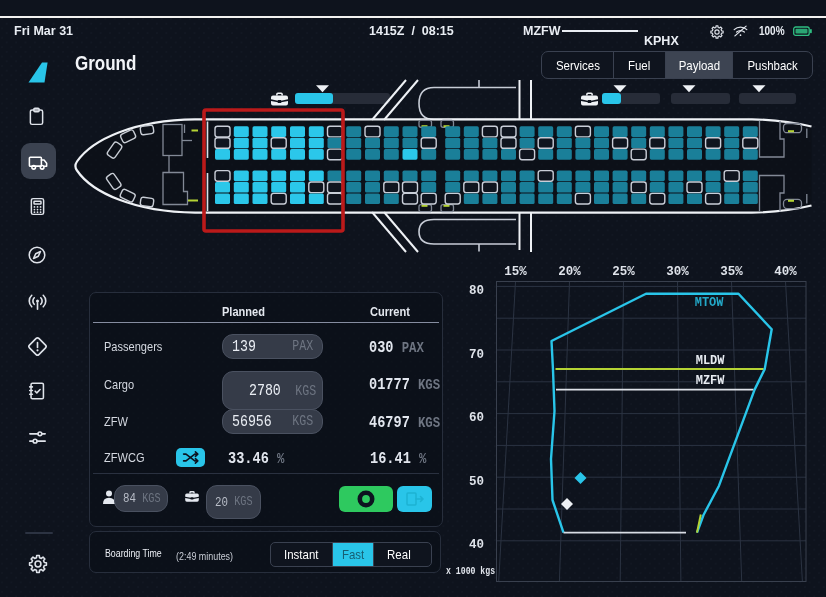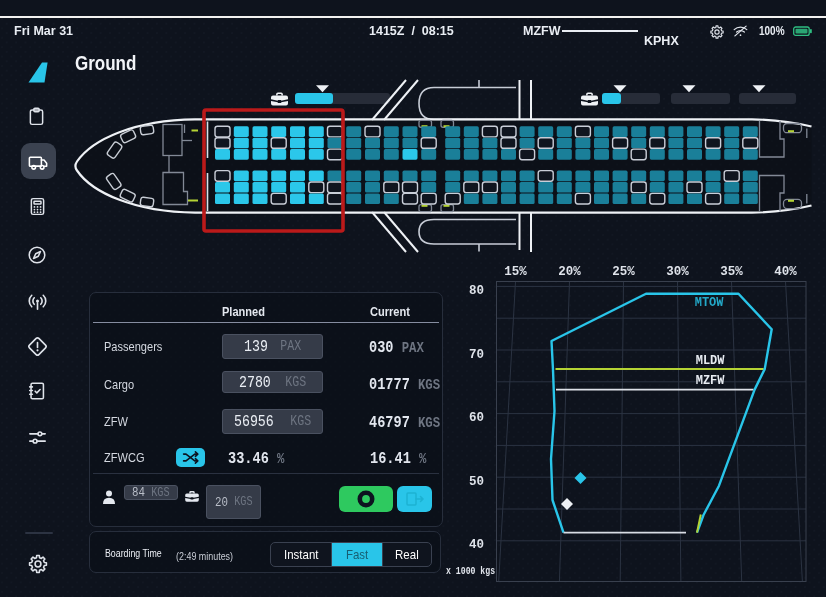--- a/index.html
+++ b/index.html
@@ -5,21 +5,21 @@
 html,body{width:826px;height:597px;overflow:hidden}
 body{font-family:"Liberation Sans",sans-serif;background:#0e131d;position:relative}
 .mon{font-family:"Liberation Mono",monospace}
 .abs{position:absolute}
 #titlebar{position:absolute;left:0;top:16px;width:826px;height:18px;background:#f2f1f0;color:#5a5a5a;font-size:9px}
 #app{position:absolute;left:0;top:18px;width:826px;height:579px;
  background-color:#0e131d;
  background-image:radial-gradient(#1a202d 0.6px, transparent 0.7px),radial-gradient(#181e2a 0.6px, transparent 0.7px);
  background-size:9.4px 9.4px,9.4px 9.4px;background-position:2px 1px,6.7px 5.7px}
 .panel{position:absolute;border:1px solid #272e3c;border-radius:7px;background:rgba(10,14,22,0.55)}
-.ibox{position:absolute;background:#353b48;border:1px solid #4a5160;border-radius:3px;display:flex;align-items:center;justify-content:center}
+.ibox{position:absolute;background:#353b48;border:1px solid #4a5160;border-radius:11px;display:flex;align-items:center;justify-content:space-between}
 .val{font-family:"Liberation Mono",monospace;color:#e9edf3;font-size:17px;transform:scaleX(0.78);transform-origin:0 50%;display:inline-block}
 .unit{font-family:"Liberation Mono",monospace;color:#6e7582;font-size:14.5px;transform:scaleX(0.8);transform-origin:100% 50%;display:inline-block}
 .cur{position:absolute;font-family:"Liberation Mono",monospace;font-weight:bold;font-size:16px;color:#e2e6ee;transform:scaleX(0.85);transform-origin:0 50%;white-space:nowrap}
 .cur .unit{font-weight:bold;font-size:14.5px;transform:none;display:inline}
 .rowlab{position:absolute;color:#d4d8e0;font-size:13px}
 .seg{position:absolute;display:flex;border:1px solid #3a4150;border-radius:5px;overflow:hidden}
 .seg div{display:flex;align-items:center;justify-content:center;color:#fff;font-size:13.5px;border-left:1px solid #3a4150}
 .seg div:first-child{border-left:none}
 .cond{display:inline-block;transform:scaleX(0.85);transform-origin:0 50%;white-space:nowrap}
 .condc{display:inline-block;transform:scaleX(0.85);transform-origin:50% 50%;white-space:nowrap}
@@ -101,20 +101,34 @@
       <circle cx="14.5" cy="8.2" r="2"></circle>
       <path d="M4,15.8 h3.5 M11.5,15.8 H20"></path>
       <circle cx="9.5" cy="15.8" r="2"></circle>
     </svg>
     <div class="abs" style="left:25px;top:513.5px;width:28px;height:2px;background:#2c3342;border-radius:2px"></div>
 <svg style="position:absolute;left:27px;top:535px" width="22" height="22" viewBox="0 0 24 24" fill="none" stroke="#dfe3ea" stroke-width="1.7" stroke-linecap="round" stroke-linejoin="round">
       <path d="M10.55,2.81 L13.45,2.81 L13.66,5.10 L15.71,5.95 L17.47,4.48 L19.52,6.53 L18.05,8.29 L18.90,10.34 L21.19,10.55 L21.19,13.45 L18.90,13.66 L18.05,15.71 L19.52,17.47 L17.47,19.52 L15.71,18.05 L13.66,18.90 L13.45,21.19 L10.55,21.19 L10.34,18.90 L8.29,18.05 L6.53,19.52 L4.48,17.47 L5.95,15.71 L5.10,13.66 L2.81,13.45 L2.81,10.55 L5.10,10.34 L5.95,8.29 L4.48,6.53 L6.53,4.48 L8.29,5.95 L10.34,5.10 Z"></path>
       <circle cx="12" cy="12" r="3.2"></circle>
     </svg>
     <div class="abs" style="left:75px;top:34px;color:#f2f4f8;font-size:20px;font-weight:bold"><span class="cond">Ground</span></div>
+<div class="seg" style="left:541px;top:33px;width:272px;height:28px;border-radius:7px;background:#0f141e">
+<div style="width:71px">
+        <span class="condc">Services</span>
+      </div>
+      <div style="width:52px">
+        <span class="condc">Fuel</span>
+      </div>
+      <div style="width:67px;background:#3d4452">
+        <span class="condc">Payload</span>
+      </div>
+      <div style="width:80px">
+        <span class="condc">Pushback</span>
+      </div>
+    </div>
 <svg class="abs" style="left:0;top:-18px" width="826" height="597" viewBox="0 0 826 597">
 <g transform="translate(269.5,90) scale(1.0)" fill="#eef1f5">
         <path d="M6.6,4.2 Q6.6,2.4 8.4,2.4 H11.6 Q13.4,2.4 13.4,4.2 V5.4 H11.9 V4.6 Q11.9,4 11.3,4 H8.7 Q8.1,4 8.1,4.6 V5.4 H6.6 Z"></path>
         <path d="M1.5,7.4 Q1.5,5.4 3.5,5.4 H16.5 Q18.5,5.4 18.5,7.4 V9.3 L11.7,10.7 V10 H8.3 V10.7 L1.5,9.3 Z"></path>
         <path d="M1.5,10.9 L8.3,12.3 V13 H11.7 V12.3 L18.5,10.9 V13.6 Q18.5,15.6 16.5,15.6 H3.5 Q1.5,15.6 1.5,13.6 Z"></path>
       </g>
 <rect x="295" y="93" width="95" height="11" rx="3" fill="#272c38"></rect>
 <rect x="295" y="93" width="38" height="11" rx="3" fill="#29c5e9"></rect>
 <path d="M316.0,85.2 L329.0,85.2 L322.5,92.2 Z" fill="#eef1f5"></path>
 <g transform="translate(579.5,90) scale(1.0)" fill="#eef1f5">
@@ -404,21 +418,21 @@
 <div class="abs" style="left:222px;top:286px;color:#e4e8ef;font-size:13px;font-weight:bold"><span class="cond">Planned</span></div>
 <div class="abs" style="left:370px;top:286px;color:#e4e8ef;font-size:13px;font-weight:bold"><span class="cond">Current</span></div>
 <div class="abs" style="left:93px;top:304px;width:346px;height:1px;background:#868da0"></div>
 <div class="rowlab" style="left:104px;top:321px"><span class="cond">Passengers</span></div>
 <div class="ibox" style="left:222px;top:315.5px;width:101px;height:25px;padding:0 9px">
       <span class="val">139</span>
       <span class="unit">PAX</span>
     </div>
 <div class="cur" style="left:369px;top:320.5px">030 <span class="unit">PAX</span></div>
 <div class="rowlab" style="left:104px;top:358.5px"><span class="cond">Cargo</span></div>
-<div class="ibox" style="left:222px;top:353.0px;width:101px;height:22px;padding:0 26px">
+<div class="ibox" style="left:222px;top:353.0px;width:101px;height:39px;padding:0 26px">
       <span class="val">2780</span>
       <span class="unit">KGS</span>
     </div>
 <div class="cur" style="left:369px;top:358.0px">01777 <span class="unit">KGS</span></div>
 <div class="rowlab" style="left:104px;top:396px"><span class="cond">ZFW</span></div>
 <div class="ibox" style="left:222px;top:390.5px;width:101px;height:25px;padding:0 9px">
       <span class="val">56956</span>
       <span class="unit">KGS</span>
     </div>
 <div class="cur" style="left:369px;top:395.5px">46797 <span class="unit">KGS</span></div>
@@ -429,21 +443,21 @@
         <path d="M7.6,12.9 h2.4 l8.8,-6.8 h2.4"></path>
 <path d="M19.4,3.9 L21.8,6.1 L19.4,8.3 M19.4,10.7 L21.8,12.9 L19.4,15.1"></path>
       </svg></div>
 <div class="cur" style="left:228px;top:431.5px">33.46 <span class="unit">%</span></div>
 <div class="cur" style="left:370px;top:431.5px">16.41 <span class="unit">%</span></div>
 <div class="abs" style="left:93px;top:455px;width:346px;height:1px;background:#2a3140"></div>
 <svg class="abs" style="left:102px;top:472px" width="14" height="15" viewBox="0 0 14 15" fill="#e4e8ef">
 <circle cx="7" cy="3.4" r="3"></circle>
       <path d="M1,14 Q1,7.8 7,7.8 Q13,7.8 13,14 Z"></path>
     </svg>
-<div class="ibox" style="left:124px;top:467px;width:54px;height:15px;padding:0 8px">
+<div class="ibox" style="left:114px;top:467px;width:54px;height:27px;padding:0 8px">
       <span class="mon" style="color:#b9bec8;font-size:13.5px;transform:scaleX(0.8);transform-origin:0 50%;display:inline-block">84</span>
       <span class="unit" style="font-size:12px;transform:scaleX(0.85);transform-origin:100% 50%;display:inline-block">KGS</span>
     </div>
 <svg class="abs" style="left:184px;top:471px" width="16" height="14" viewBox="0 0 20 17">
       <g transform="translate(0,0) scale(1)" fill="#e4e8ef">
         <path d="M6.6,4.2 Q6.6,2.4 8.4,2.4 H11.6 Q13.4,2.4 13.4,4.2 V5.4 H11.9 V4.6 Q11.9,4 11.3,4 H8.7 Q8.1,4 8.1,4.6 V5.4 H6.6 Z"></path>
         <path d="M1.5,7.4 Q1.5,5.4 3.5,5.4 H16.5 Q18.5,5.4 18.5,7.4 V9.3 L11.7,10.7 V10 H8.3 V10.7 L1.5,9.3 Z"></path>
         <path d="M1.5,10.9 L8.3,12.3 V13 H11.7 V12.3 L18.5,10.9 V13.6 Q18.5,15.6 16.5,15.6 H3.5 Q1.5,15.6 1.5,13.6 Z"></path>
       </g>
     </svg>
@@ -460,19 +474,19 @@
 <rect x="10" y="7" width="9" height="12" rx="1"></rect>
         <path d="M19,13 h7 M23.5,10.5 L26,13 L23.5,15.5"></path>
       </svg></div>
 <div class="panel" style="left:89px;top:513px;width:352px;height:42px"></div>
 <div class="abs" style="left:105px;top:529px;color:#eceff5;font-size:11px;font-weight:normal"><span class="cond" style="transform:scaleX(0.8)">Boarding Time</span></div>
 <div class="abs" style="left:176px;top:531.5px;color:#c9cdd6;font-size:10.5px"><span class="cond">(2:49 minutes)</span></div>
 <div class="seg" style="left:270px;top:524px;width:162px;height:25px;background:#0f141e">
 <div style="width:61px">
         <span class="condc">Instant</span>
       </div>
-      <div style="width:51px;background:#29c5e9;color:#175e72;font-weight:500">
+      <div style="width:41px;background:#29c5e9;color:#175e72;font-weight:500">
         <span class="condc">Fast</span>
       </div>
       <div style="width:50px">
         <span class="condc">Real</span>
       </div>
     </div>
 </div>
 </body></html>

